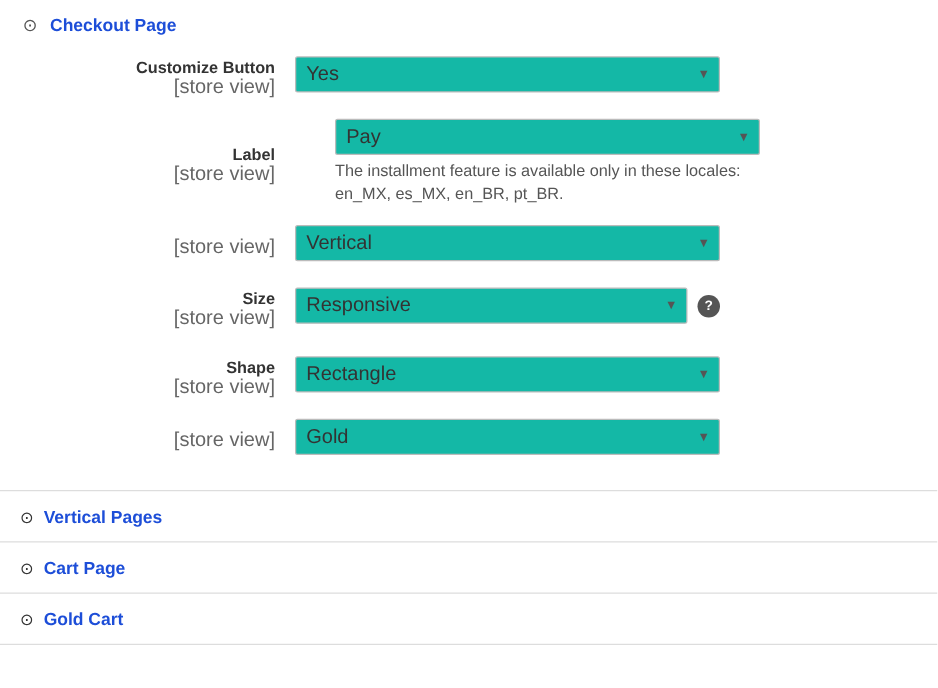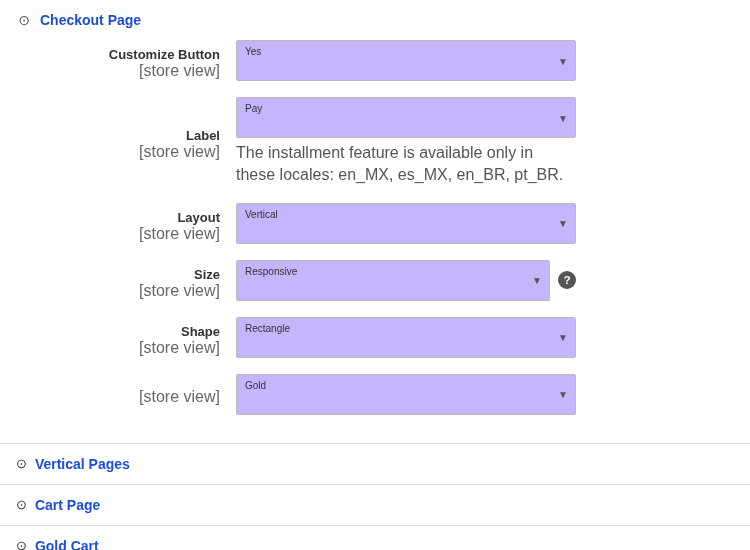--- a/index.html
+++ b/index.html
@@ -85,40 +85,40 @@
       position: relative;
       flex: 1;
     }
 
     .select-wrapper select {
       width: 100%;
       appearance: none;
       -webkit-appearance: none;
       border: 1px solid #bbb;
       border-radius: 2px;
-      padding: 5px 28px 23px 8px;
-      font-size: 10px;
+      padding: 5px 28px 5px 8px;
+      font-size: 16px;
       color: #333;
-      background: #c4b5fd;
+      background: #14b8a6;
       cursor: pointer;
       outline: none;
     }
 
     .select-arrow {
       position: absolute;
       right: 8px;
       top: 50%;
       transform: translateY(-50%);
       pointer-events: none;
       color: #555;
       font-size: 10px;
     }
 
     .help-text {
-      font-size: 16px;
+      font-size: 13px;
       color: #555;
       margin-top: 4px;
       line-height: 1.4;
       max-width: 340px;
     }
 
     .help-icon {
       width: 18px;
       height: 18px;
       border-radius: 50%;
@@ -128,20 +128,21 @@
       font-weight: bold;
       display: inline-flex;
       align-items: center;
       justify-content: center;
       cursor: pointer;
       flex-shrink: 0;
     }
 
     .form-field-container {
       flex: 1;
+      margin-left: 32px;
     }
 
     .collapsed-section {
       border-bottom: 1px solid #ddd;
       padding: 12px 16px;
     }
 
     .collapsed-header {
       display: flex;
       align-items: center;
@@ -192,21 +193,20 @@
             </select>
             <span class="select-arrow">▼</span>
           </div>
         </div>
         <div class="help-text">The installment feature is available only in these locales: en_MX, es_MX, en_BR, pt_BR.</div>
       </div>
     </div>
 
     <div class="form-row">
       <div class="form-label-group">
-        <span class="form-label">Layout</span>
         <span class="store-view-label">[store view]</span>
       </div>
       <div class="form-control-group">
         <div class="select-wrapper">
           <select>
             <option>Vertical</option>
             <option>Horizontal</option>
           </select>
           <span class="select-arrow">▼</span>
         </div>

